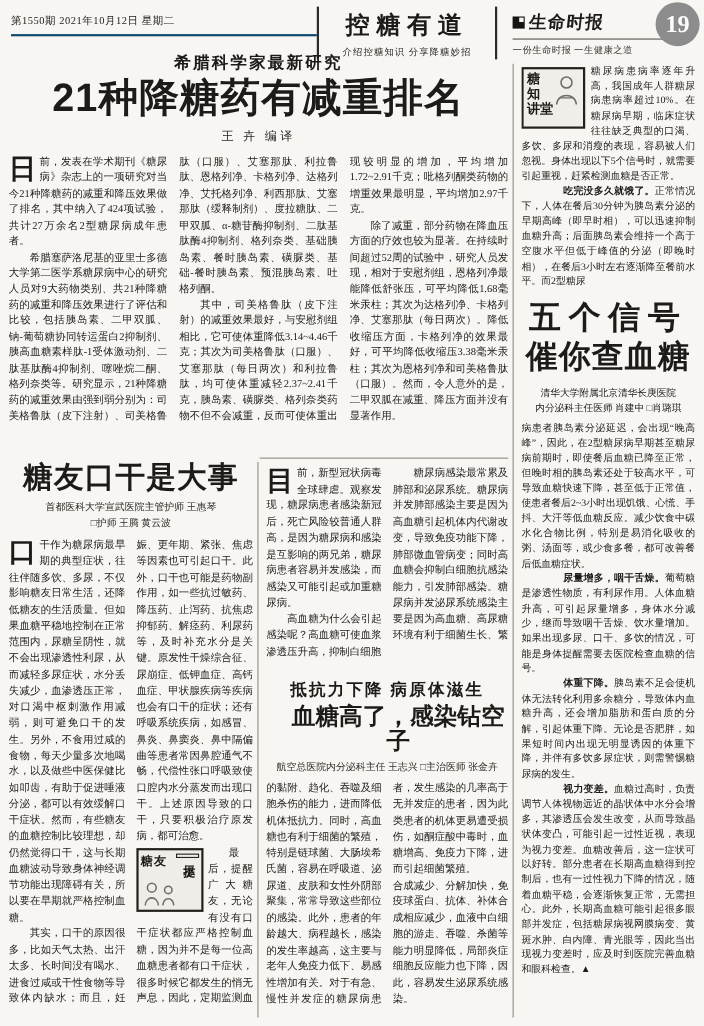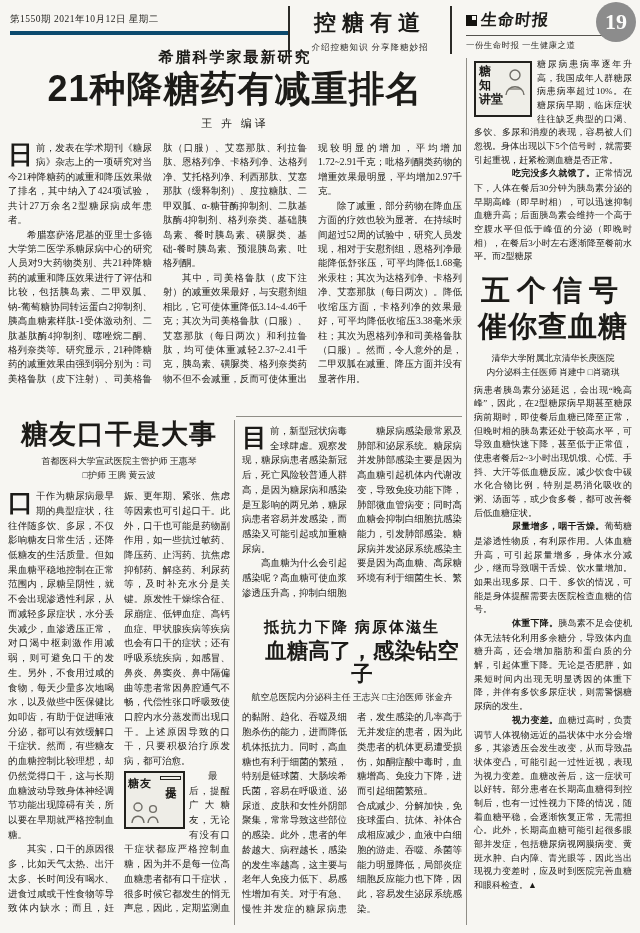--- a/index.html
+++ b/index.html
@@ -4,21 +4,21 @@
 <style>
   html,body{margin:0;padding:0;}
   .page{
     position:relative; width:640px; height:933px; overflow:hidden;
     background:#f7f6f2; color:#1c1b18;
     font-family:"Liberation Serif", serif;
   }
   
   .masthead{position:absolute; left:10px; top:6px; width:620px; height:48px; display:flex; align-items:stretch;}
   .mh-left{width:278px; font-size:9.5px; padding-top:7px;}
-  .mh-left .line1{border-bottom:4px solid #0c4a6e; padding-bottom:5px; margin-bottom:4px; letter-spacing:.5px;}
+  .mh-left .line1{border-bottom:2px solid #0c4a6e; padding-bottom:5px; margin-bottom:4px; letter-spacing:.5px;}
   .mh-left .line2{letter-spacing:.3px;}
   .mh-center{width:160px; border-left:2px solid #2c2b28; border-right:2px solid #2c2b28; text-align:center; padding-top:2px;}
   .mh-center .sec-title{font-family:"Liberation Sans",sans-serif; font-weight:bold; font-size:22px; letter-spacing:6px;}
   .mh-center .sec-sub{font-size:8.5px; letter-spacing:1px; margin-top:4px; color:#2c2b28;}
   .mh-right{flex:1; position:relative; padding-left:14px; padding-top:4px;}
   .brand-row{display:flex; align-items:center; gap:4px; border-bottom:1px solid #55534e; padding-bottom:4px; width:140px;}
   .brand-square{width:11px; height:11px; background:#14130f; position:relative; display:inline-block;}
   .brand-square:after{content:""; position:absolute; right:1px; top:1px; width:4px; height:4px; background:#f7f6f2;}
   .brand-name{font-weight:bold; font-size:16px; letter-spacing:1px; transform:skewX(-6deg);}
   .brand-slogan{font-size:8.5px; margin-top:4px; color:#33322e; letter-spacing:.4px;}
@@ -29,21 +29,21 @@
   .vdiv{position:absolute; border-left:1px solid #8f8d86;}
   .hdiv{position:absolute; border-top:1px solid #8f8d86;}
   
   .kicker{font-family:"Liberation Sans",sans-serif; font-weight:bold; text-align:center;}
   .bigtitle{font-family:"Liberation Sans",sans-serif; font-weight:bold; text-align:center; line-height:1.08;}
   .byline{text-align:center; color:#2a2925;}
   .cols{column-fill:auto; text-align:justify; overflow:hidden;}
   .cols p{margin:0; text-indent:2em;}
   .cols p.first, .cols p.noindent{text-indent:0;}
   .dropcap{float:left; font-size:25px; font-weight:bold; line-height:.95; margin:2px 3px 0 0;}
-  b.lead{font-family:Liberation Mono, monospace;padding-left:20px;}
+  b.lead{font-family:Liberation Serif, serif;padding-left:20px;}
   
   .main-article{position:absolute; left:8px; top:48px; width:454px; height:354px;}
   .main-article .kicker{font-size:15px; letter-spacing:2px;}
   .main-article .bigtitle{font-size:36px; letter-spacing:1px; margin-top:3px;}
   .main-article .byline{font-size:11px; margin-top:7px; letter-spacing:3px;}
   .main-body{margin-top:10px; height:250px; column-count:3; column-gap:11px; font-size:9.5px; line-height:1.52;}
   
   .left-article{position:absolute; left:8px; top:420px; width:222px; height:505px;}
   .left-article .bigtitle{font-size:27px; letter-spacing:1px;}
   .left-article .byline{font-size:9px; margin-top:6px; line-height:1.5;}

